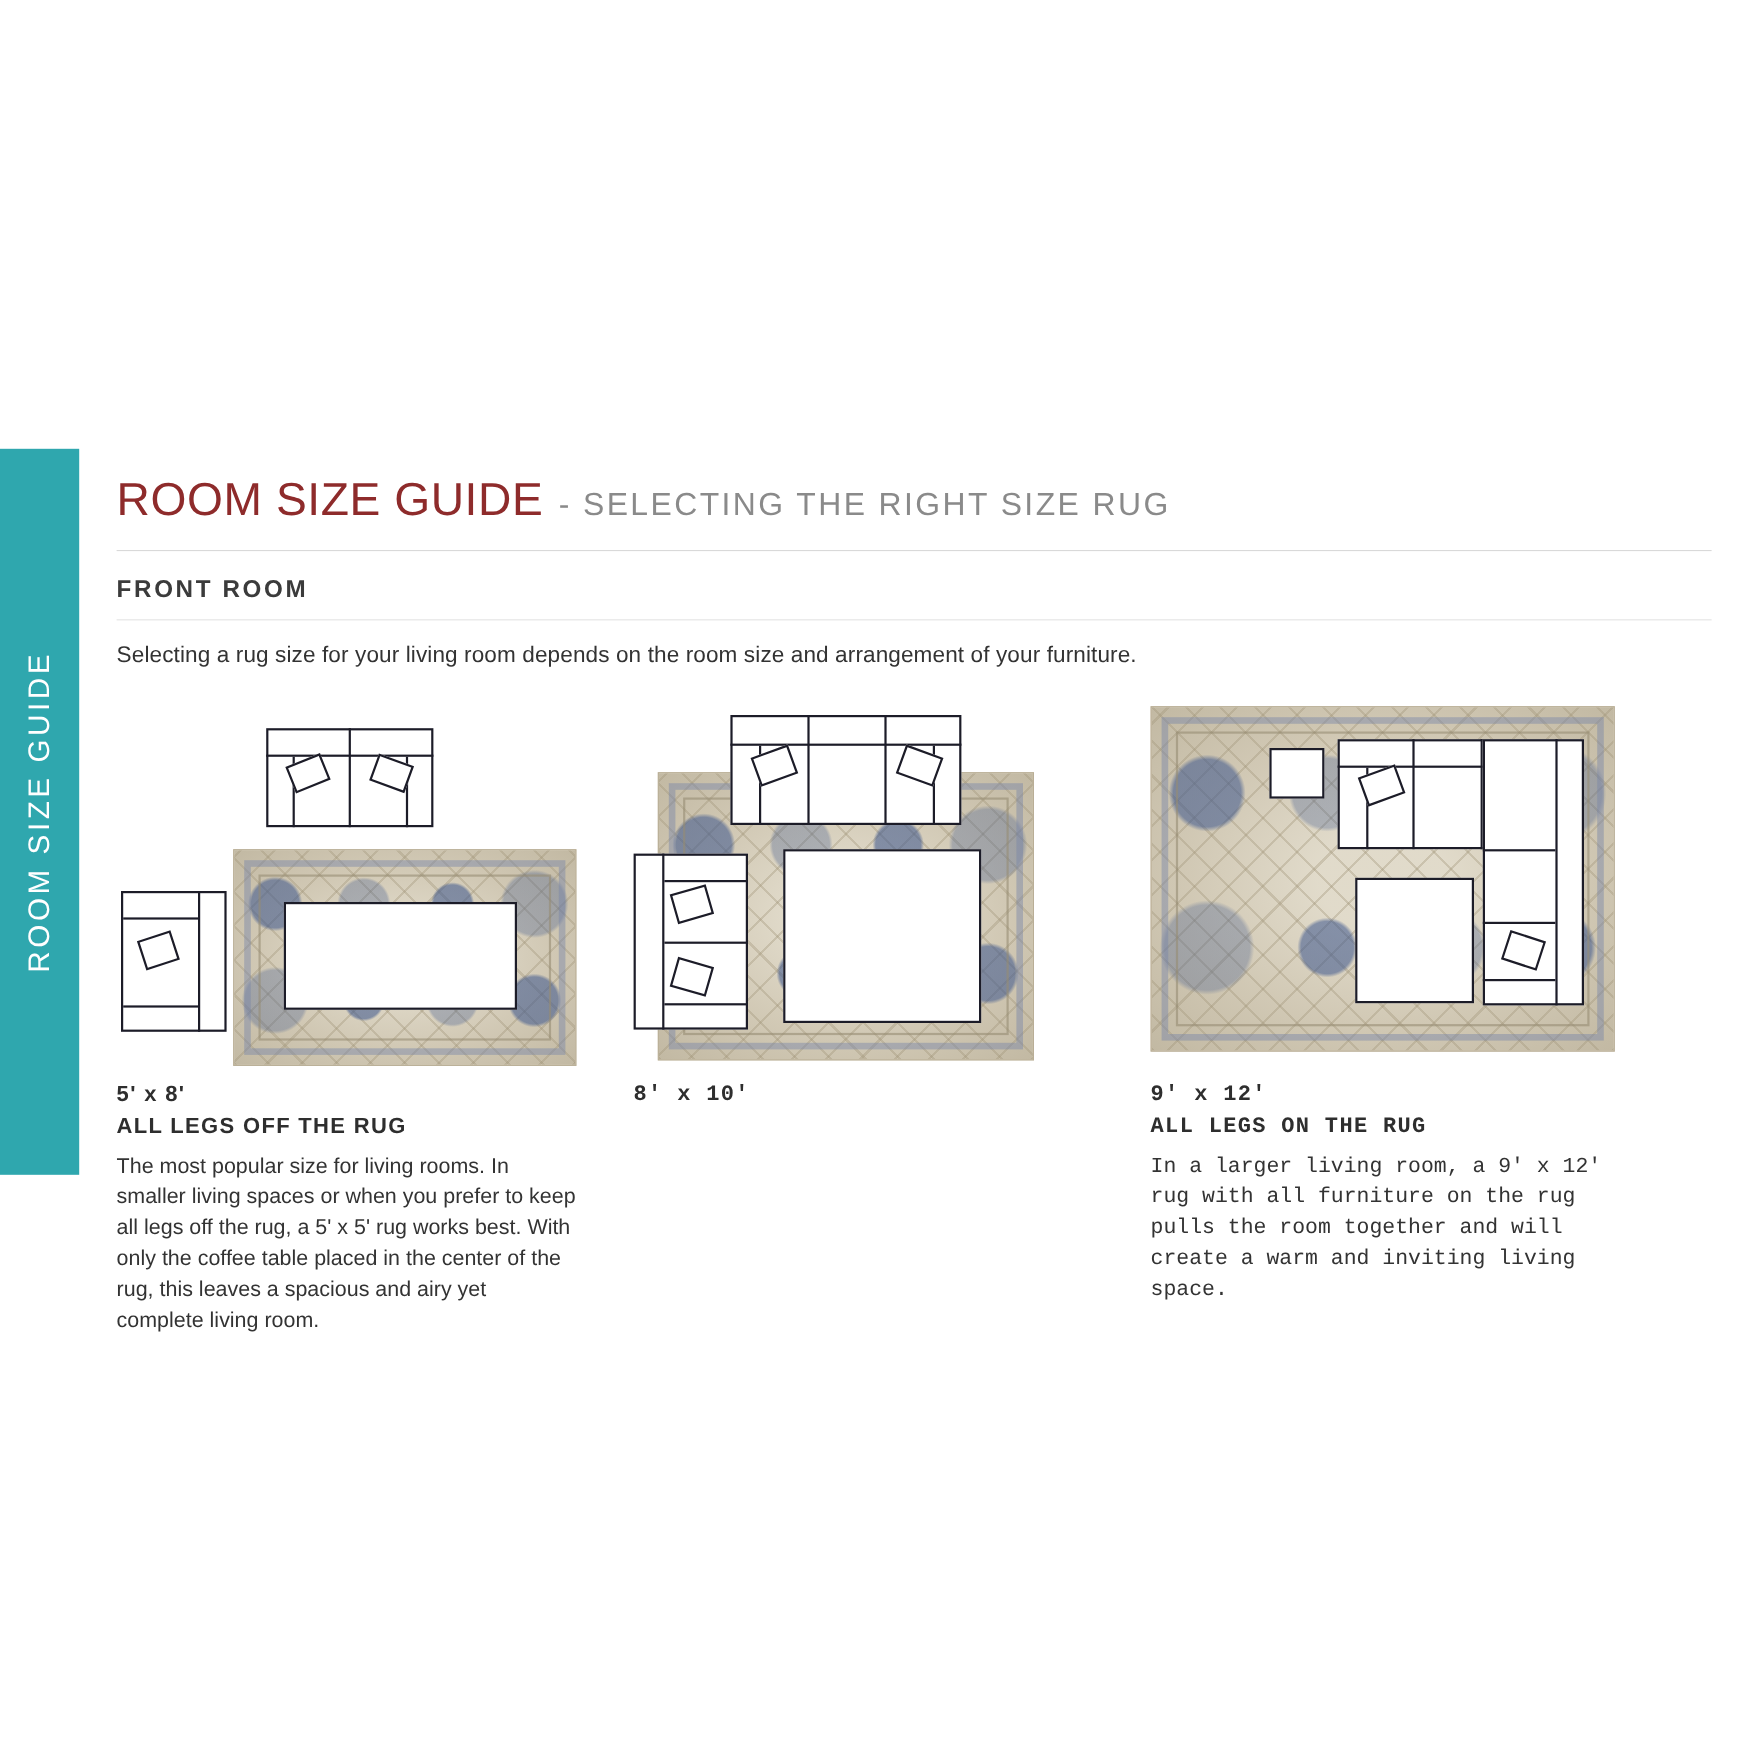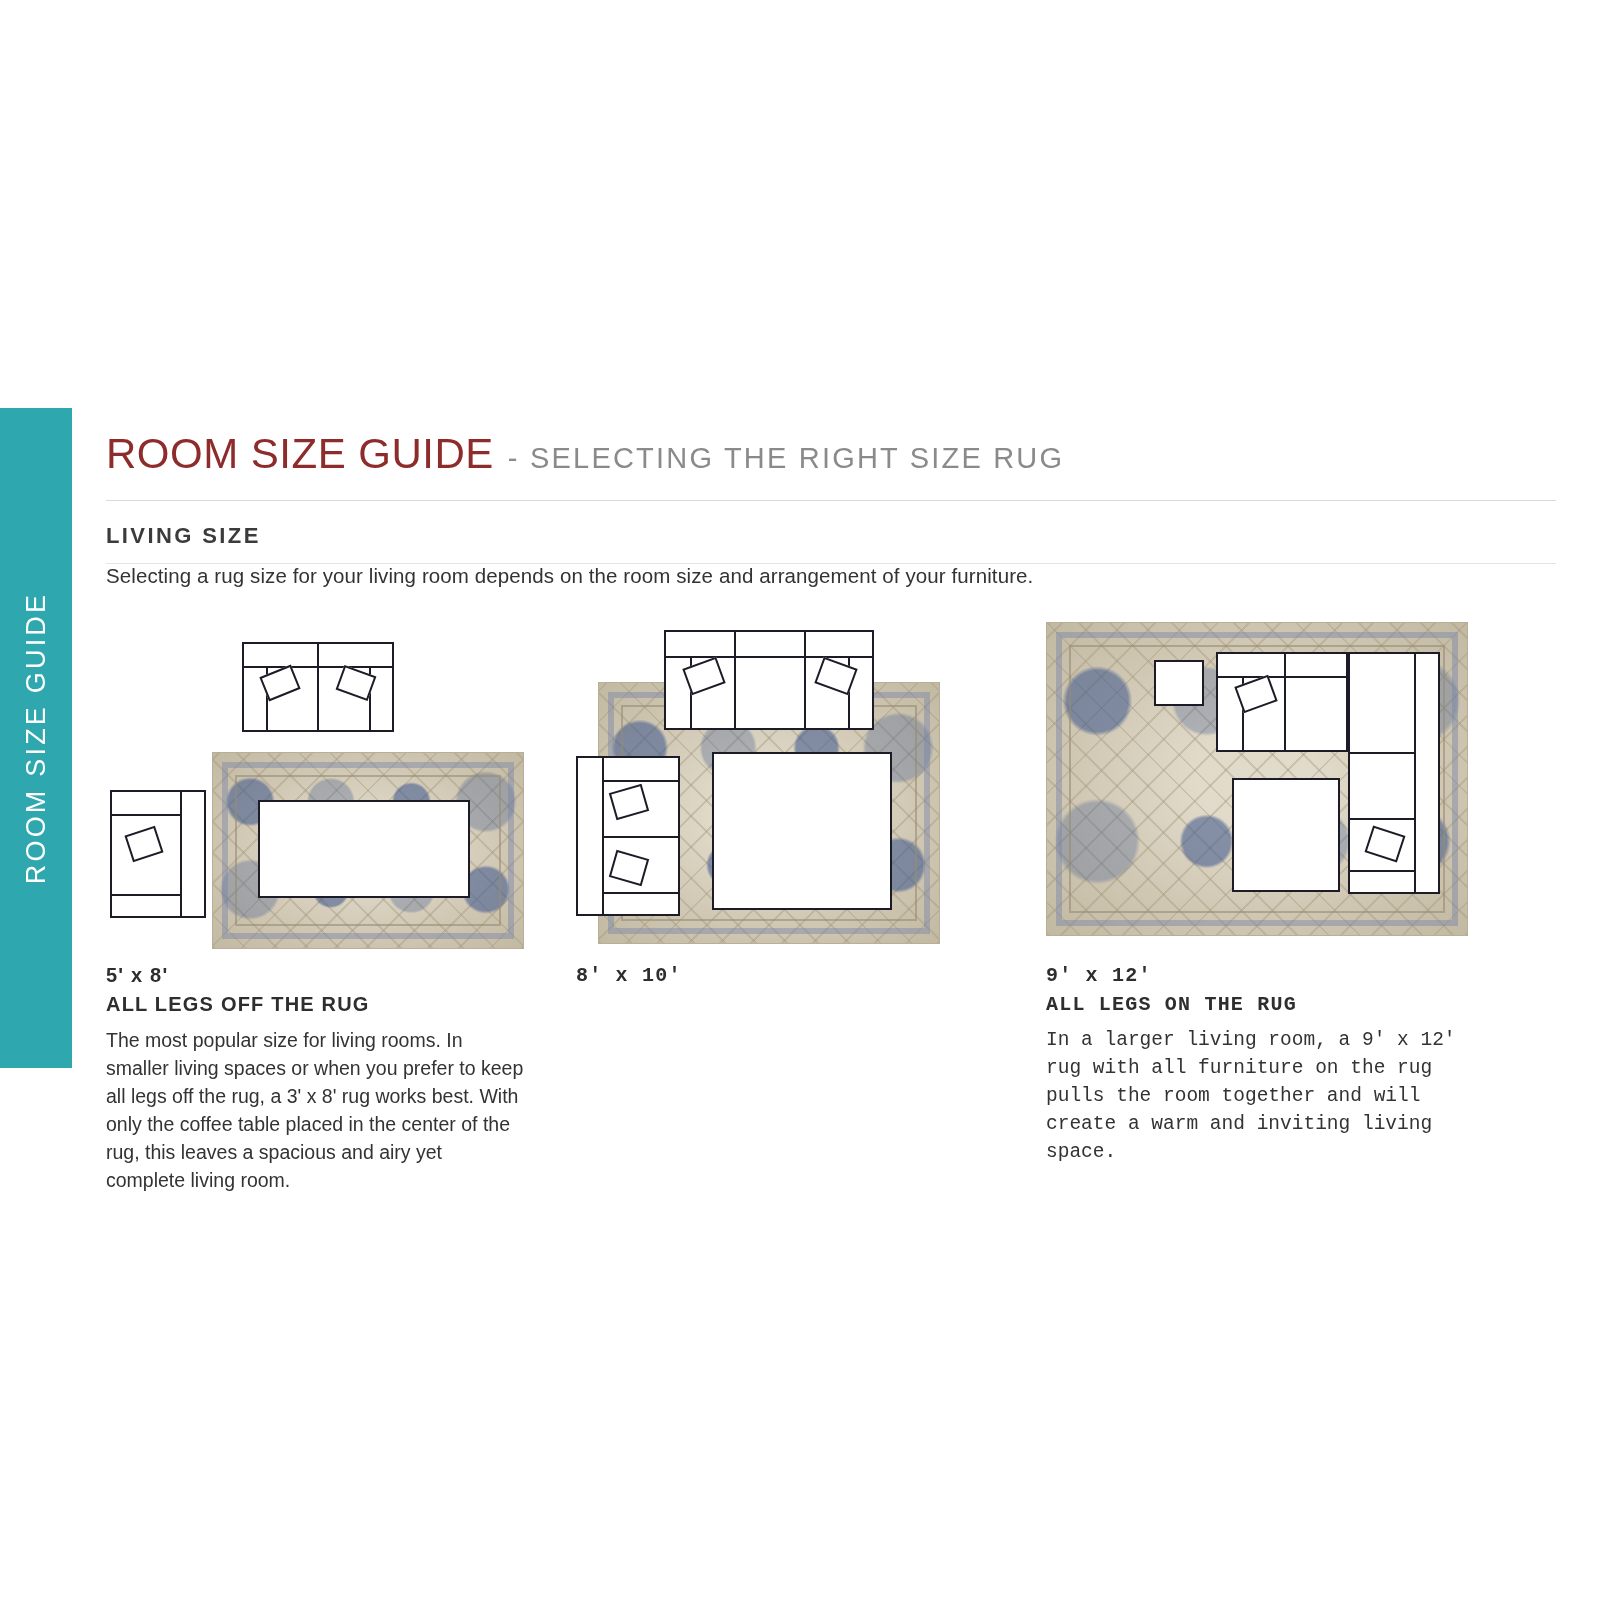--- a/index.html
+++ b/index.html
@@ -80,20 +80,21 @@
     letter-spacing: 2.4px;
   }
 
   .rule2 {
     border-bottom: 1px solid #e3e3e3;
     margin-top: 14px;
     width: 100%;
   }
 
   .intro {
+    margin-top: 20px;
     color: #333333;
     font-size: 20.5px;
     letter-spacing: 0.1px;
   }
 
   
   .columns {
     display: flex;
     margin-top: 34px;
     gap: 0px;
@@ -195,21 +196,21 @@
 
 <div class="page">
 
   <div class="title-row">
     <span class="title-main">ROOM SIZE GUIDE</span>
     <span class="title-sub">- SELECTING THE RIGHT SIZE RUG</span>
   </div>
 
   <div class="rule"></div>
 
-  <div class="section-heading">LIVING SIZE</div>
+  <div class="section-heading">FRONT ROOM</div>
 
   <div class="rule2"></div>
 
   <div class="intro">Selecting a rug size for your living room depends on the room size and arrangement of your furniture.</div>
 
   <div class="columns">
 
     <div class="col col1">
       <div class="art">
 
@@ -231,21 +232,21 @@
         <div class="line" style="left:74px; top:168px; width:2px; height:128px;"></div>
         <div class="line" style="left:6px; top:192px; width:68px; height:2px;"></div>
         <div class="line" style="left:6px; top:272px; width:68px; height:2px;"></div>
         <div class="pillow" style="left:22px; top:208px; width:32px; height:28px; transform:rotate(-18deg);"></div>
 
         <div class="fx" style="left:152px; top:178px; width:212px; height:98px;"></div>
       </div>
 
       <div class="cap-size">5' x 8'</div>
       <div class="cap-title">ALL LEGS OFF THE RUG</div>
-      <div class="cap-body">The most popular size for living rooms. In smaller living spaces or when you prefer to keep all legs off the rug, a 3' x 8' rug works best. With only the coffee table placed in the center of the rug, this leaves a spacious and airy yet complete living room.</div>
+      <div class="cap-body">The most popular size for living rooms. In smaller living spaces or when you prefer to keep all legs off the rug, a 5' x 5' rug works best. With only the coffee table placed in the center of the rug, this leaves a spacious and airy yet complete living room.</div>
     </div>
 
     <div class="col col2">
       <div class="art">
 
         <div class="rug" style="left:22px; top:60px; width:340px; height:260px;">
           <div class="rug-pattern"></div>
           <div class="rug-border"></div>
           <div class="rug-border2"></div>
         </div>

